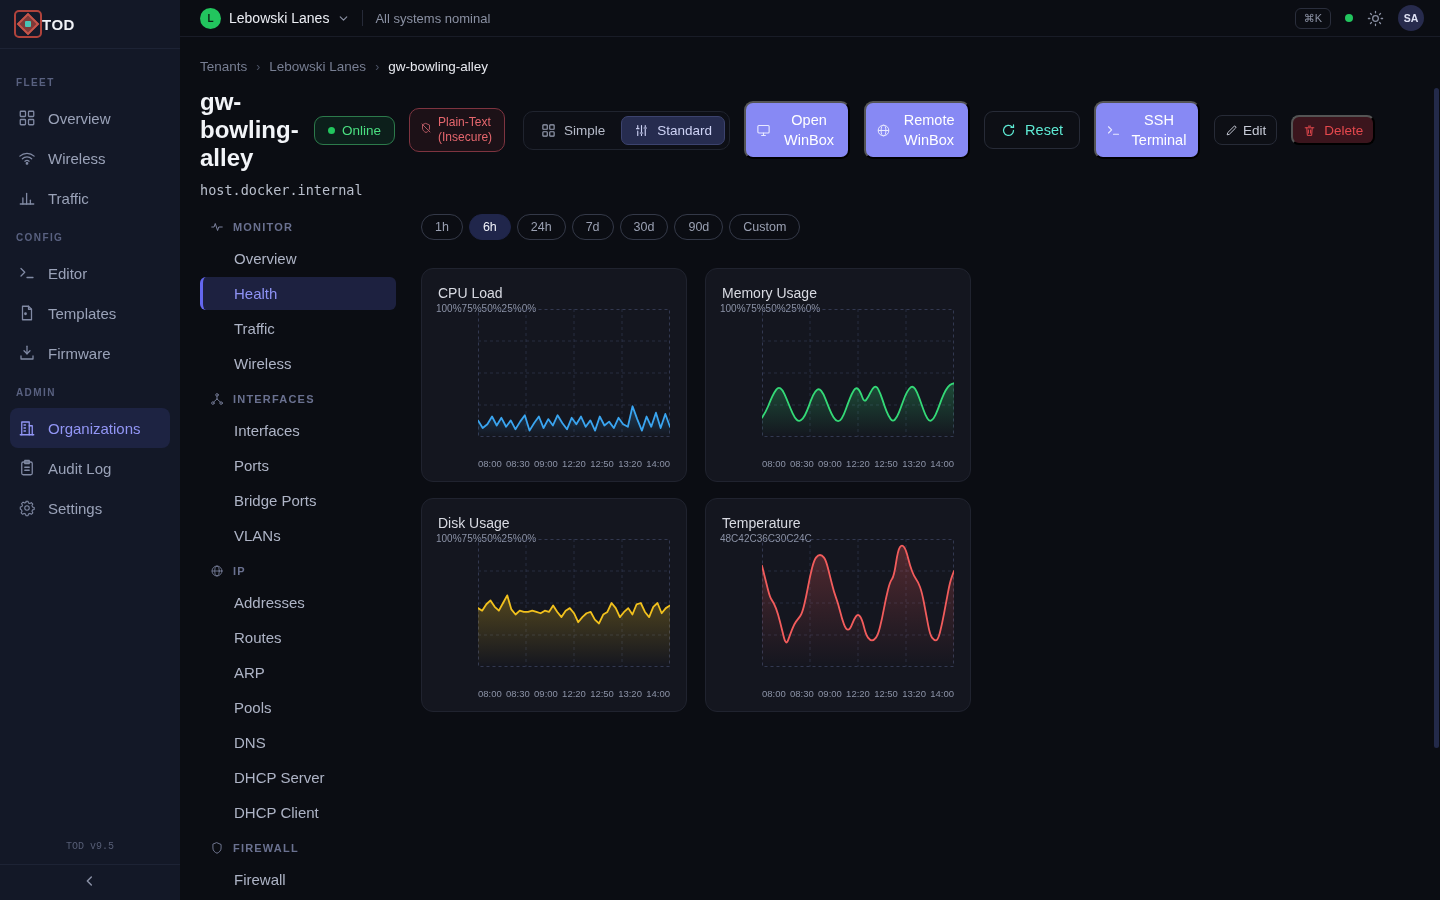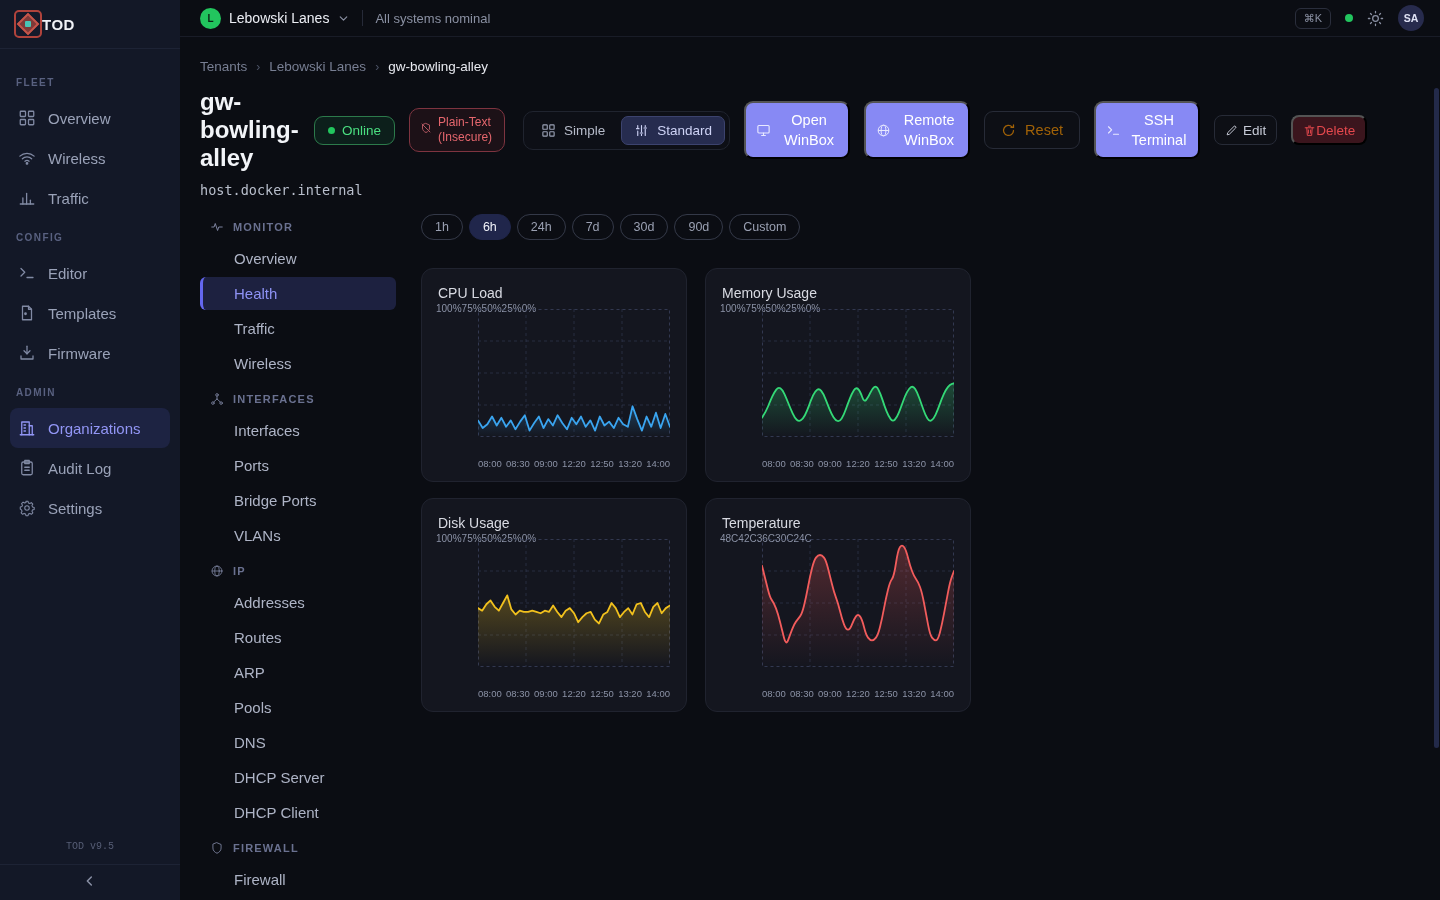--- a/index.html
+++ b/index.html
@@ -74,25 +74,25 @@
     font-size:13.5px; color:#b6bbc9; cursor:pointer; }
   .seg .ic { color:#9aa1b5; display:flex; }
   .seg.active { background:#262c4f; border:1px solid #3c436e; padding:6px 12px; color:#ced3f6; }
   .seg.active .ic { color:#ced3f6; }
 
   .btn { display:flex; align-items:center; justify-content:center; gap:9px; border-radius:9px;
     cursor:pointer; font-size:14.5px; }
   .btn-primary { background:#8789f4; color:#ffffff; width:106px; height:58px; padding:0 10px;
     text-align:center; line-height:1.4; }
   .btn-primary .ic { color:#e8e9ff; flex-shrink:0; display:flex; }
-  .btn-outline { background:#0d0f15; border:1px solid #272b37; color:#a16207; height:38px; padding:0 16px; }
+  .btn-outline { background:#0d0f15; border:1px solid #272b37; color:#5eead4; height:38px; padding:0 16px; }
   .btn-sm { background:#0d0f15; border:1px solid #272b37; color:#c6cad6; height:30px; padding:0 10px;
     font-size:13.5px; gap:5px; border-radius:8px; }
   .btn-danger { background:#3b151d; color:#e5484d; height:30px; padding:0 10px; font-size:13.5px;
-    gap:0; border-radius:8px; }
+    gap:8px; border-radius:8px; }
   .btn .ic { display:flex; }
 
   .host-line { font-family:"DejaVu Sans Mono", monospace; font-size:13.5px; color:#b9bfcc;
     padding:10px 0 10px 0; }
 
   .body-row { display:flex; }
   
   .subnav { width:196px; flex-shrink:0; padding-top:2px; }
   .sub-section-label { display:flex; align-items:center; gap:9px; color:#6a7190; font-size:11px;
     font-weight:700; letter-spacing:1.2px; padding:10px 0 6px 10px; }

